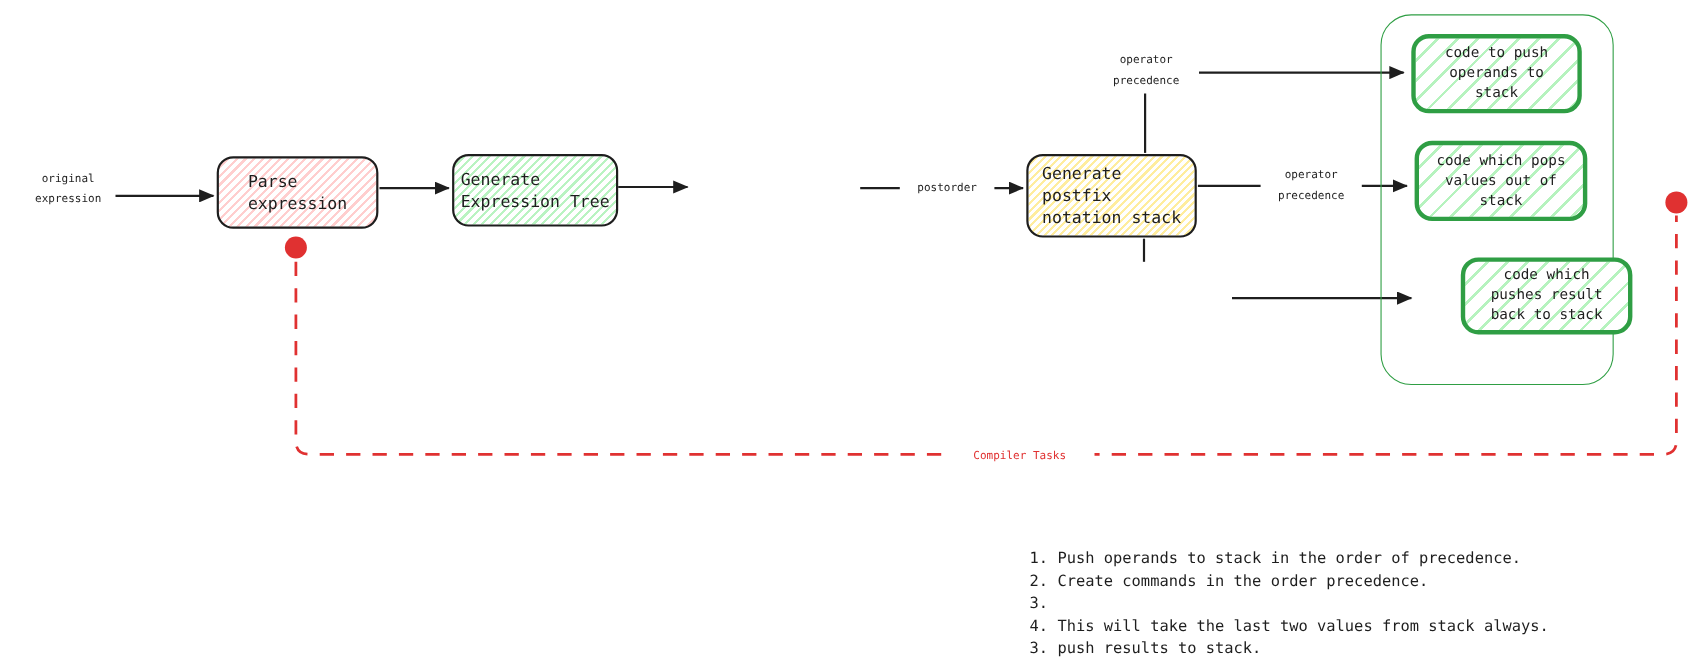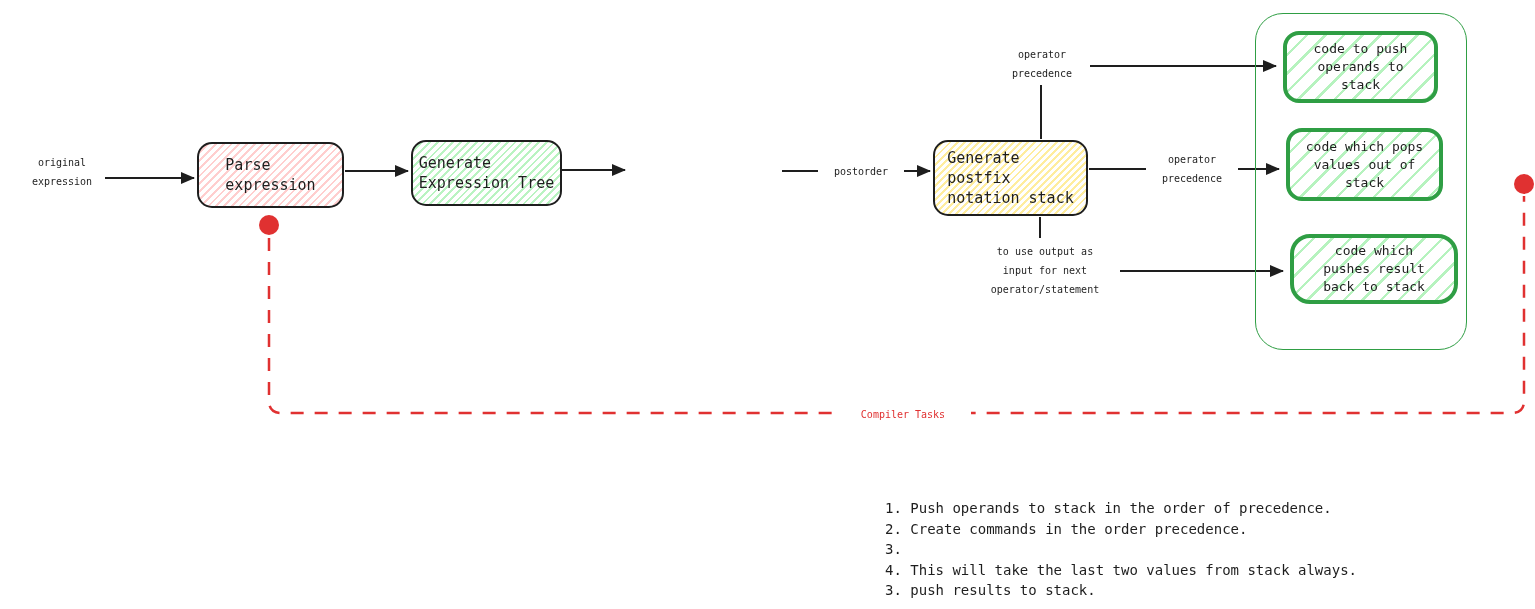--- a/index.html
+++ b/index.html
@@ -42,21 +42,21 @@
     background-color:#fff;
     background-image:repeating-linear-gradient(135deg, rgba(178,242,187,.95) 0 2.5px, rgba(255,255,255,0) 2.5px 13px);
   }
   .lbl{
     position:absolute;z-index:3;
     text-align:center;
     font-size:10px;line-height:19px;
     white-space:pre-line;
   }
   .lbl-onLine{background:#ffffff;}
-  .lbl-red{color:#e03131;}
+  .lbl-red{color:#e03131;margin-left:24px;}
   .notes{
     position:absolute;z-index:2;
     font-size:14px;line-height:20.5px;
     white-space:pre-line;
     text-align:left;
   }
 </style>
 </head>
 <body>
 
@@ -97,39 +97,36 @@
   <div class="node hatch-yellow" style="left:933px;top:140px;width:155px;height:76px;">Generate
 postfix
 notation stack</div>
 
   <div class="lbl" style="left:992px;top:45px;width:100px;">operator
 precedence</div>
 
   <div class="lbl lbl-onLine" style="left:1146px;top:150px;width:92px;">operator
 precedence</div>
 
-  <div class="lbl" style="left:962px;top:242px;width:166px;">to use output as
-input for next
-operator/statement</div>
 
   <div class="group-box" style="left:1255px;top:13px;width:212px;height:337px;"></div>
 
   <div class="task-node" style="left:1283px;top:31px;width:155px;height:72px;">code to push
 operands to
 stack</div>
 
   <div class="task-node" style="left:1286px;top:128px;width:157px;height:73px;">code which pops
 values out of
 stack</div>
 
-  <div class="task-node" style="left:1290px;top:234px;width:168px;height:70px;border-radius:20px;">code which
+  <div class="task-node" style="left:1328px;top:234px;width:156px;height:70px;">code which
 pushes result
 back to stack</div>
 
   <div class="lbl lbl-onLine lbl-red" style="left:835px;top:405px;width:136px;">Compiler Tasks</div>
 
-  <div class="notes" style="left:885px;top:498px;width:480px;">1. Push operands to stack in the order of precedence.
+  <div class="notes" style="left:936px;top:498px;width:480px;">1. Push operands to stack in the order of precedence.
 2. Create commands in the order precedence.
 3.
 4. This will take the last two values from stack always.
 3. push results to stack.</div>
 
 </div>
 
 </body></html>

